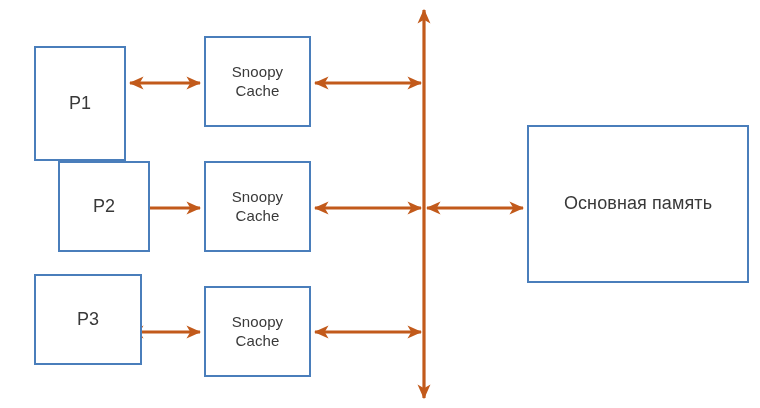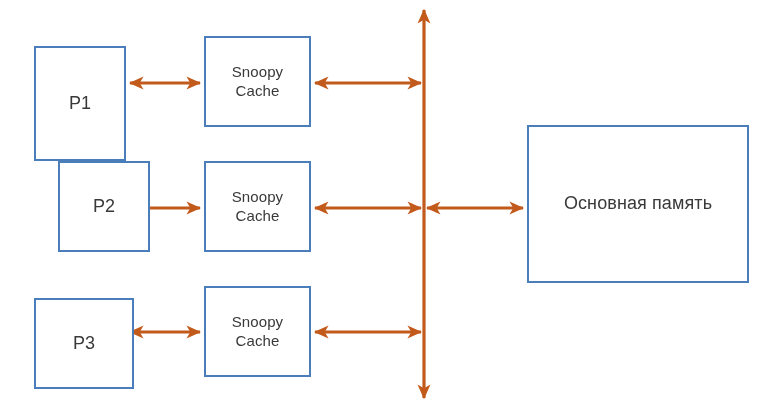--- a/index.html
+++ b/index.html
@@ -72,21 +72,21 @@
     <line x1="130" y1="332" x2="200" y2="332" stroke="#c25a1b" stroke-width="3.2" marker-start="url(#ah-start)" marker-end="url(#ah-end)"></line>
     <line x1="315" y1="332" x2="421" y2="332" stroke="#c25a1b" stroke-width="3.2" marker-start="url(#ah-start)" marker-end="url(#ah-end)"></line>
   </svg>
 
   <div class="node-box proc-box" style="left:34px; top:46px; width:92px; height:115px;">
     <span class="node-label">P1</span>
   </div>
   <div class="node-box proc-box" style="left:18px; top:161px; width:92px; height:91px;margin-left:40px;">
     <span class="node-label">P2</span>
   </div>
-  <div class="node-box proc-box" style="left:34px; top:298px; width:100px; height:91px;">
+  <div class="node-box proc-box" style="left:34px; top:274px; width:108px; height:91px;">
     <span class="node-label">P3</span>
   </div>
 
   <div class="node-box cache-box" style="left:204px; top:36px; width:107px; height:91px;">
     <span class="node-label">Snoopy
 Cache</span>
   </div>
   <div class="node-box cache-box" style="left:204px; top:161px; width:107px; height:91px;">
     <span class="node-label">Snoopy
 Cache</span>

